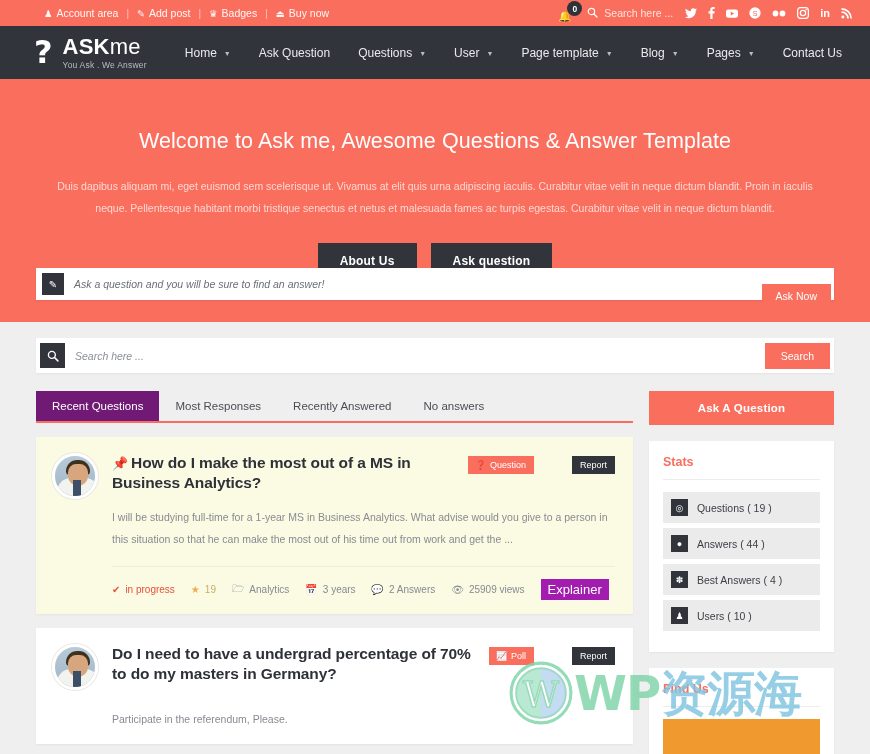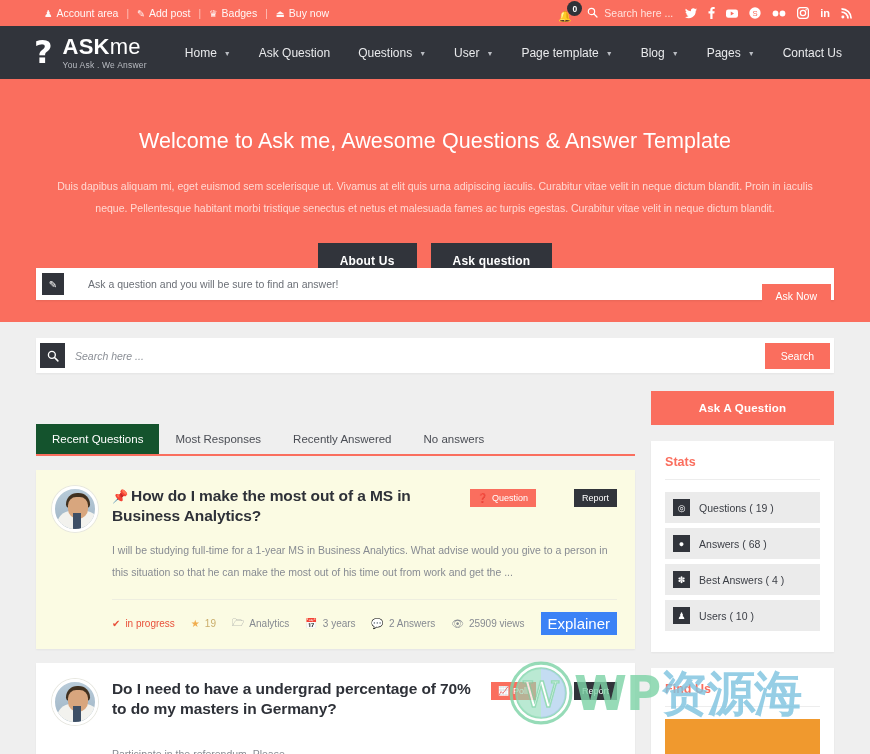--- a/index.html
+++ b/index.html
@@ -83,21 +83,21 @@
   .askbar {
     position: absolute; left: 36px; right: 36px; bottom: 22px;
     height: 32px; background: #fff; display: flex; align-items: center;
     padding: 3px; box-shadow: 0 1px 2px rgba(0,0,0,.08);
   }
   .askbar-ico {
     width: 22px; height: 22px; background: #31343b; color: #fff;
     display: flex; align-items: center; justify-content: center;
     font-size: 10px; margin-left: 3px;
   }
-  .askbar-txt { font-size: 10.5px; color: #6b6f76; margin-left: 24px; }
+  .askbar-txt { font-size: 10.5px; color: #6b6f76; font-style: italic; margin-left: 10px; }
   .askbar-btn {
     margin-left: auto; background: #fa6e5e; color: #fff;
     font-size: 10.5px; padding: 6px 14px; border: 0; margin-top: 23px;
   }
 
   
   .searchwrap { padding: 16px 36px 0; }
   .searchbar {
     background: #fff; height: 35px; display: flex; align-items: center;
     padding: 4px; box-shadow: 0 1px 2px rgba(0,0,0,.05);
@@ -116,21 +116,21 @@
   .content { display: flex; padding: 18px 36px 0; gap: 16px; }
   .col-main { width: 600px; }
   .col-side { width: 186px; }
 
   
   .tabs { display: flex; align-items: flex-end; border-bottom: 2px solid #fa6e5e; }
   .tab {
     font-size: 11.5px; color: #4a4d54; padding: 9px 16px;
     white-space: nowrap;
   }
-  .tab.active { background: #14532d; color: #fff; margin-top: 33px; }
+  .tab.active { background: #701a75; color: #fff; }
 
   
   .qcard {
     background: #fff; margin-top: 14px; padding: 16px 18px 14px 16px;
     display: flex; gap: 14px; box-shadow: 0 1px 2px rgba(0,0,0,.05);
     position: relative;
   }
   .qcard.featured { background: #fbfbe3; }
   .avatar {
     width: 46px; height: 46px; border-radius: 50%;
@@ -161,21 +161,21 @@
     display: flex; align-items: center; gap: 16px;
     border-top: 1px solid #eeeee0; margin-top: 16px; padding-top: 12px;
     font-size: 10px; color: #868a91; flex-wrap: nowrap;
   }
   .qcard:not(.featured) .qmeta { border-top-color: #efefef; }
   .meta { display: flex; align-items: center; gap: 5px; white-space: nowrap; }
   .meta.status { color: #e8503a; }
   .meta.votes { color: #c9ad6a; }
   .meta .ic { font-size: 10px; }
   .star { color: #f0ad4e; }
-  .tag-green { background: #3b82f6; color: #fff; font-size: 15px; padding: 3px 7px; }
+  .tag-green { background: #a21caf; color: #fff; font-size: 13px; padding: 3px 7px; }
 
   
   .ask-btn {
     width: 100%; background: #fa6e5e; color: #fff; border: 0;
     font-size: 11.5px; font-weight: bold; padding: 11px 0; letter-spacing: .2px;
   }
   .widget { background: #fff; margin-top: 16px; padding: 14px 14px 16px; box-shadow: 0 1px 2px rgba(0,0,0,.05); }
   .widget-title { font-size: 12.5px; color: #fa6e5e; font-weight: bold; }
   .widget-rule { border-bottom: 1px solid #ededed; margin: 10px 0 12px; }
   .stat-row {
@@ -457,21 +457,21 @@
 
     <div class="widget">
       <div class="widget-title">Stats</div>
       <div class="widget-rule"></div>
       <div class="stat-row">
         <span class="stat-ico">◎</span>
         <span class="stat-label">Questions ( 19 )</span>
       </div>
       <div class="stat-row">
         <span class="stat-ico">●</span>
-        <span class="stat-label">Answers ( 68 )</span>
+        <span class="stat-label">Answers ( 44 )</span>
       </div>
       <div class="stat-row">
         <span class="stat-ico">✽</span>
         <span class="stat-label">Best Answers ( 4 )</span>
       </div>
       <div class="stat-row">
         <span class="stat-ico">♟</span>
         <span class="stat-label">Users ( 10 )</span>
       </div>
     </div>

